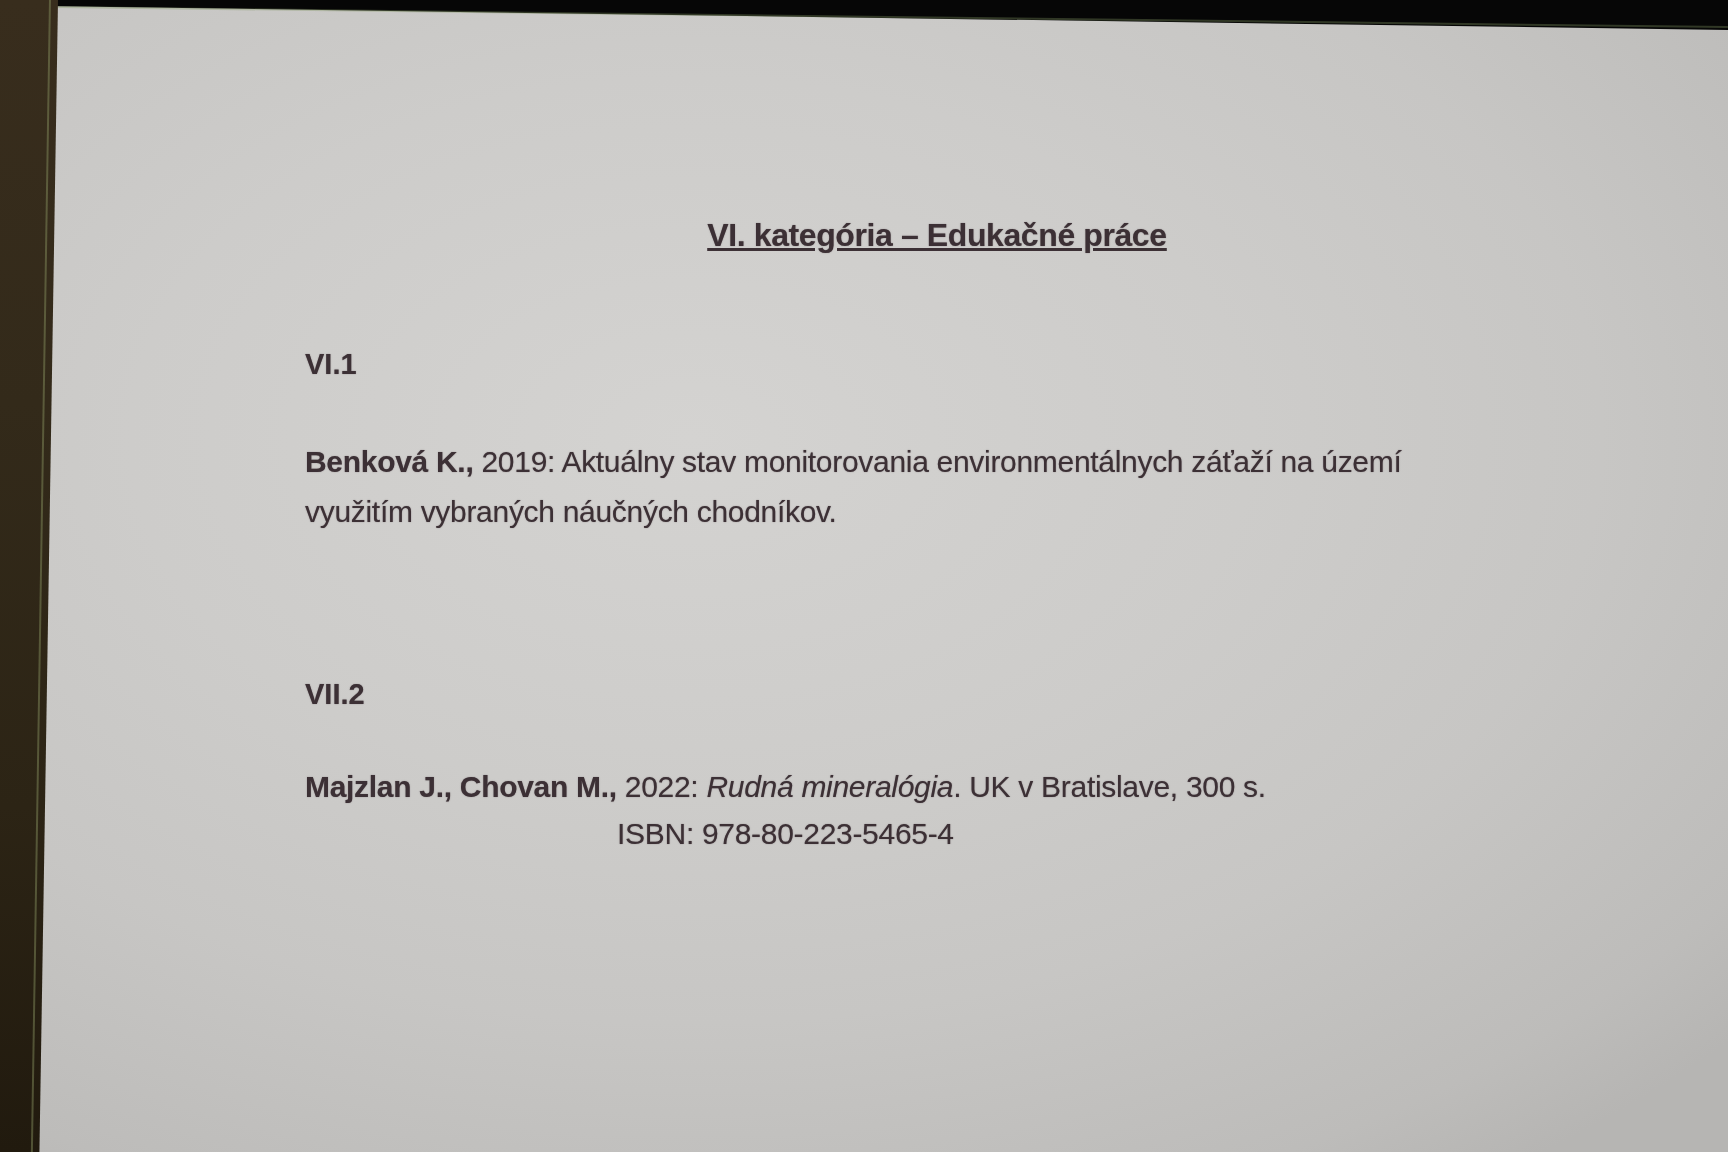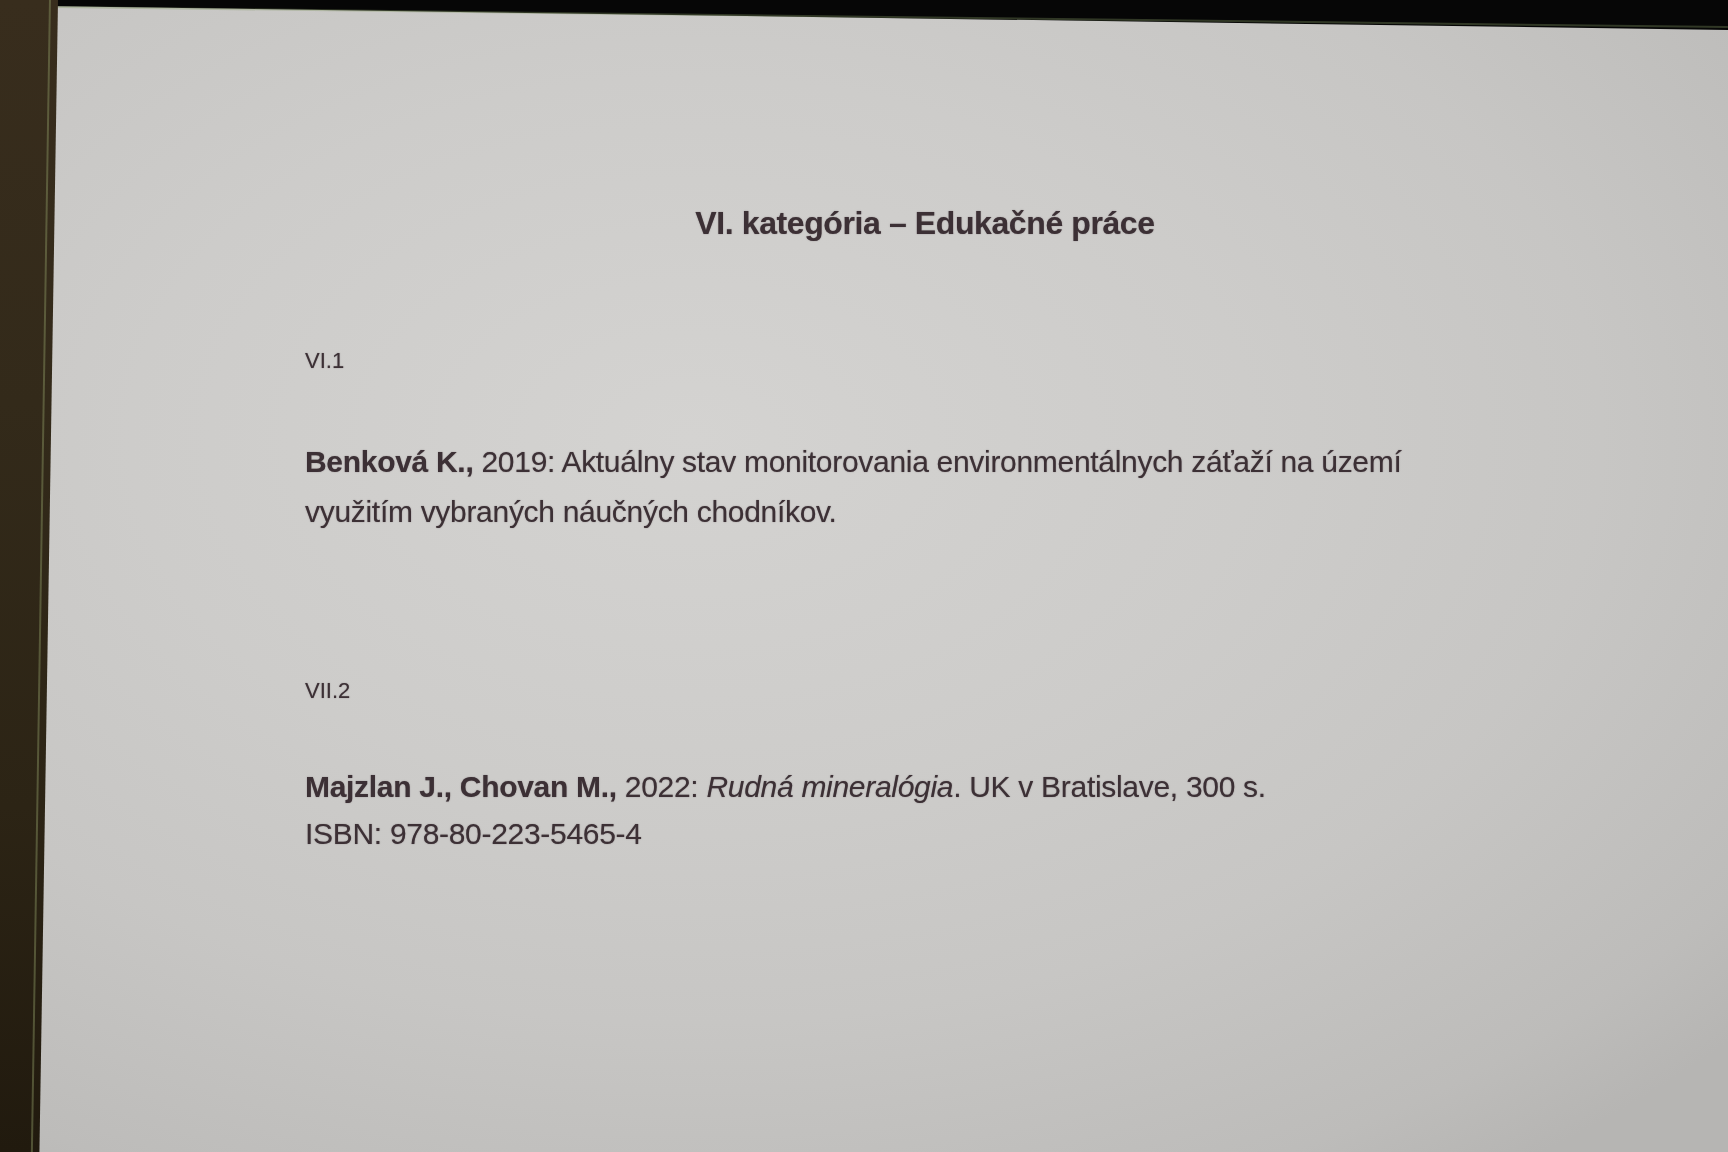--- a/index.html
+++ b/index.html
@@ -69,45 +69,46 @@
     inset: 0;
     z-index: 2;
     color: #3c3035;
     text-shadow: 0 0 1.2px rgba(60, 48, 53, 0.55);
   }
   .title {
     position: absolute;
     left: 305px;
     top: 205px;
     width: 1240px;
-    margin: 0;
+    margin: 12px;
     text-align: center;
     font-size: 32px;
     font-weight: 700;
     letter-spacing: -0.4px;
     white-space: nowrap;
+    text-decoration: underline;
   }
   .entry-number {
     position: absolute;
     left: 305px;
-    font-size: 22px;
-    font-weight: 400;
+    font-size: 29px;
+    font-weight: 700;
     white-space: nowrap;
   }
   .n1 { top: 348px; }
   .n2 { top: 678px; }
   .cite {
     position: absolute;
     left: 305px;
     font-size: 30px;
     letter-spacing: -0.3px;
   }
   .c1 { top: 437px; }
   .c1 .line { line-height: 50px; }
-  .c2 { top: 763px; }
+  .c2 { top: 763px; text-align: center; }
   .c2 .line { line-height: 47px; }
   .line { white-space: nowrap; }
   .b { font-weight: 700; }
   .i { font-style: italic; }
 </style>
 </head>
 <body>
 
 <div class="photo">
 

